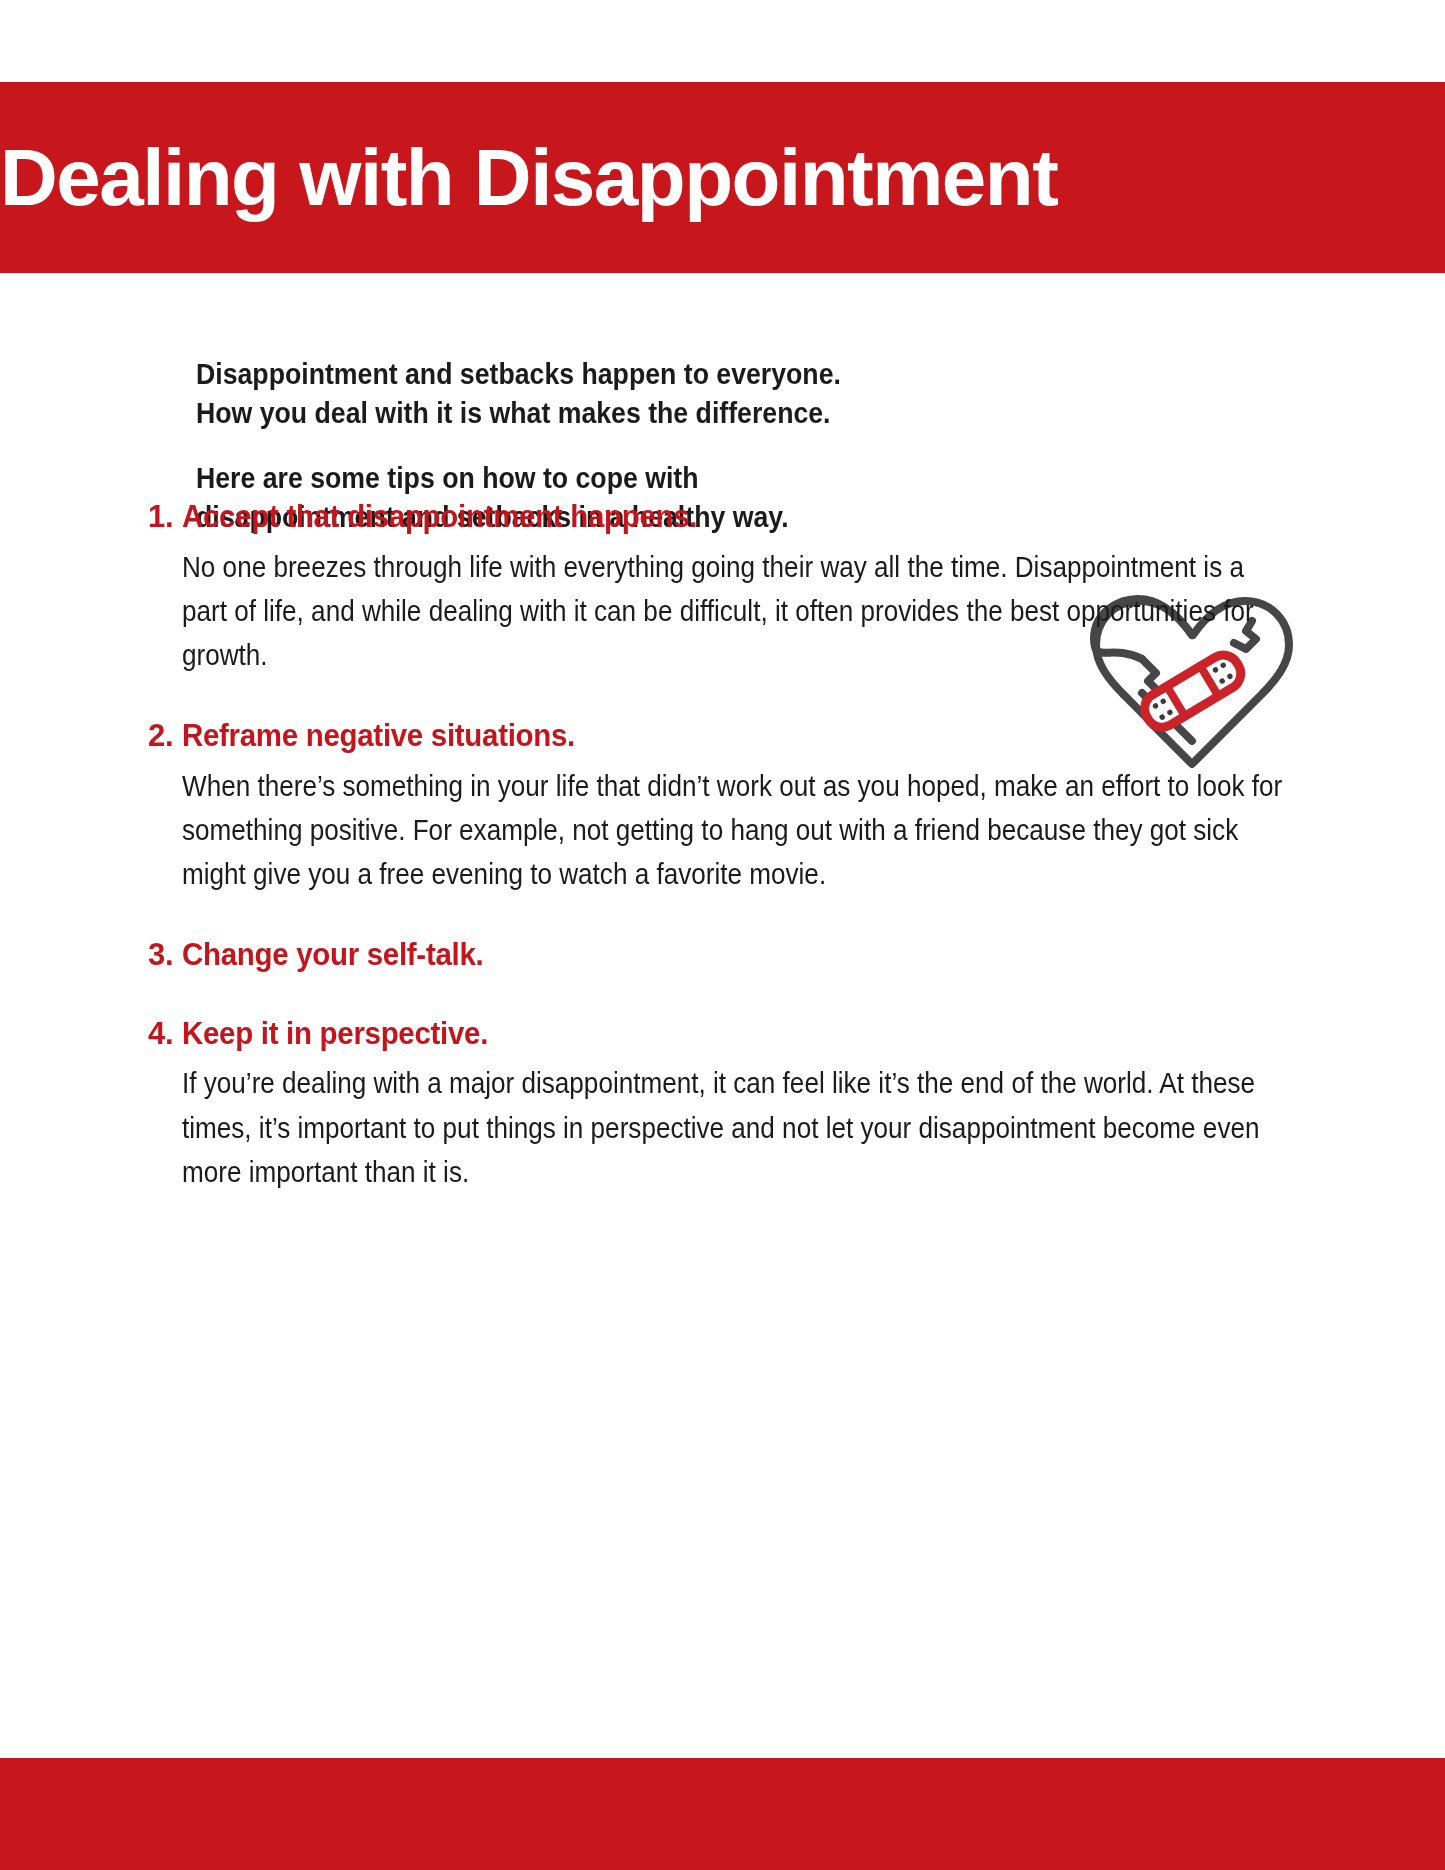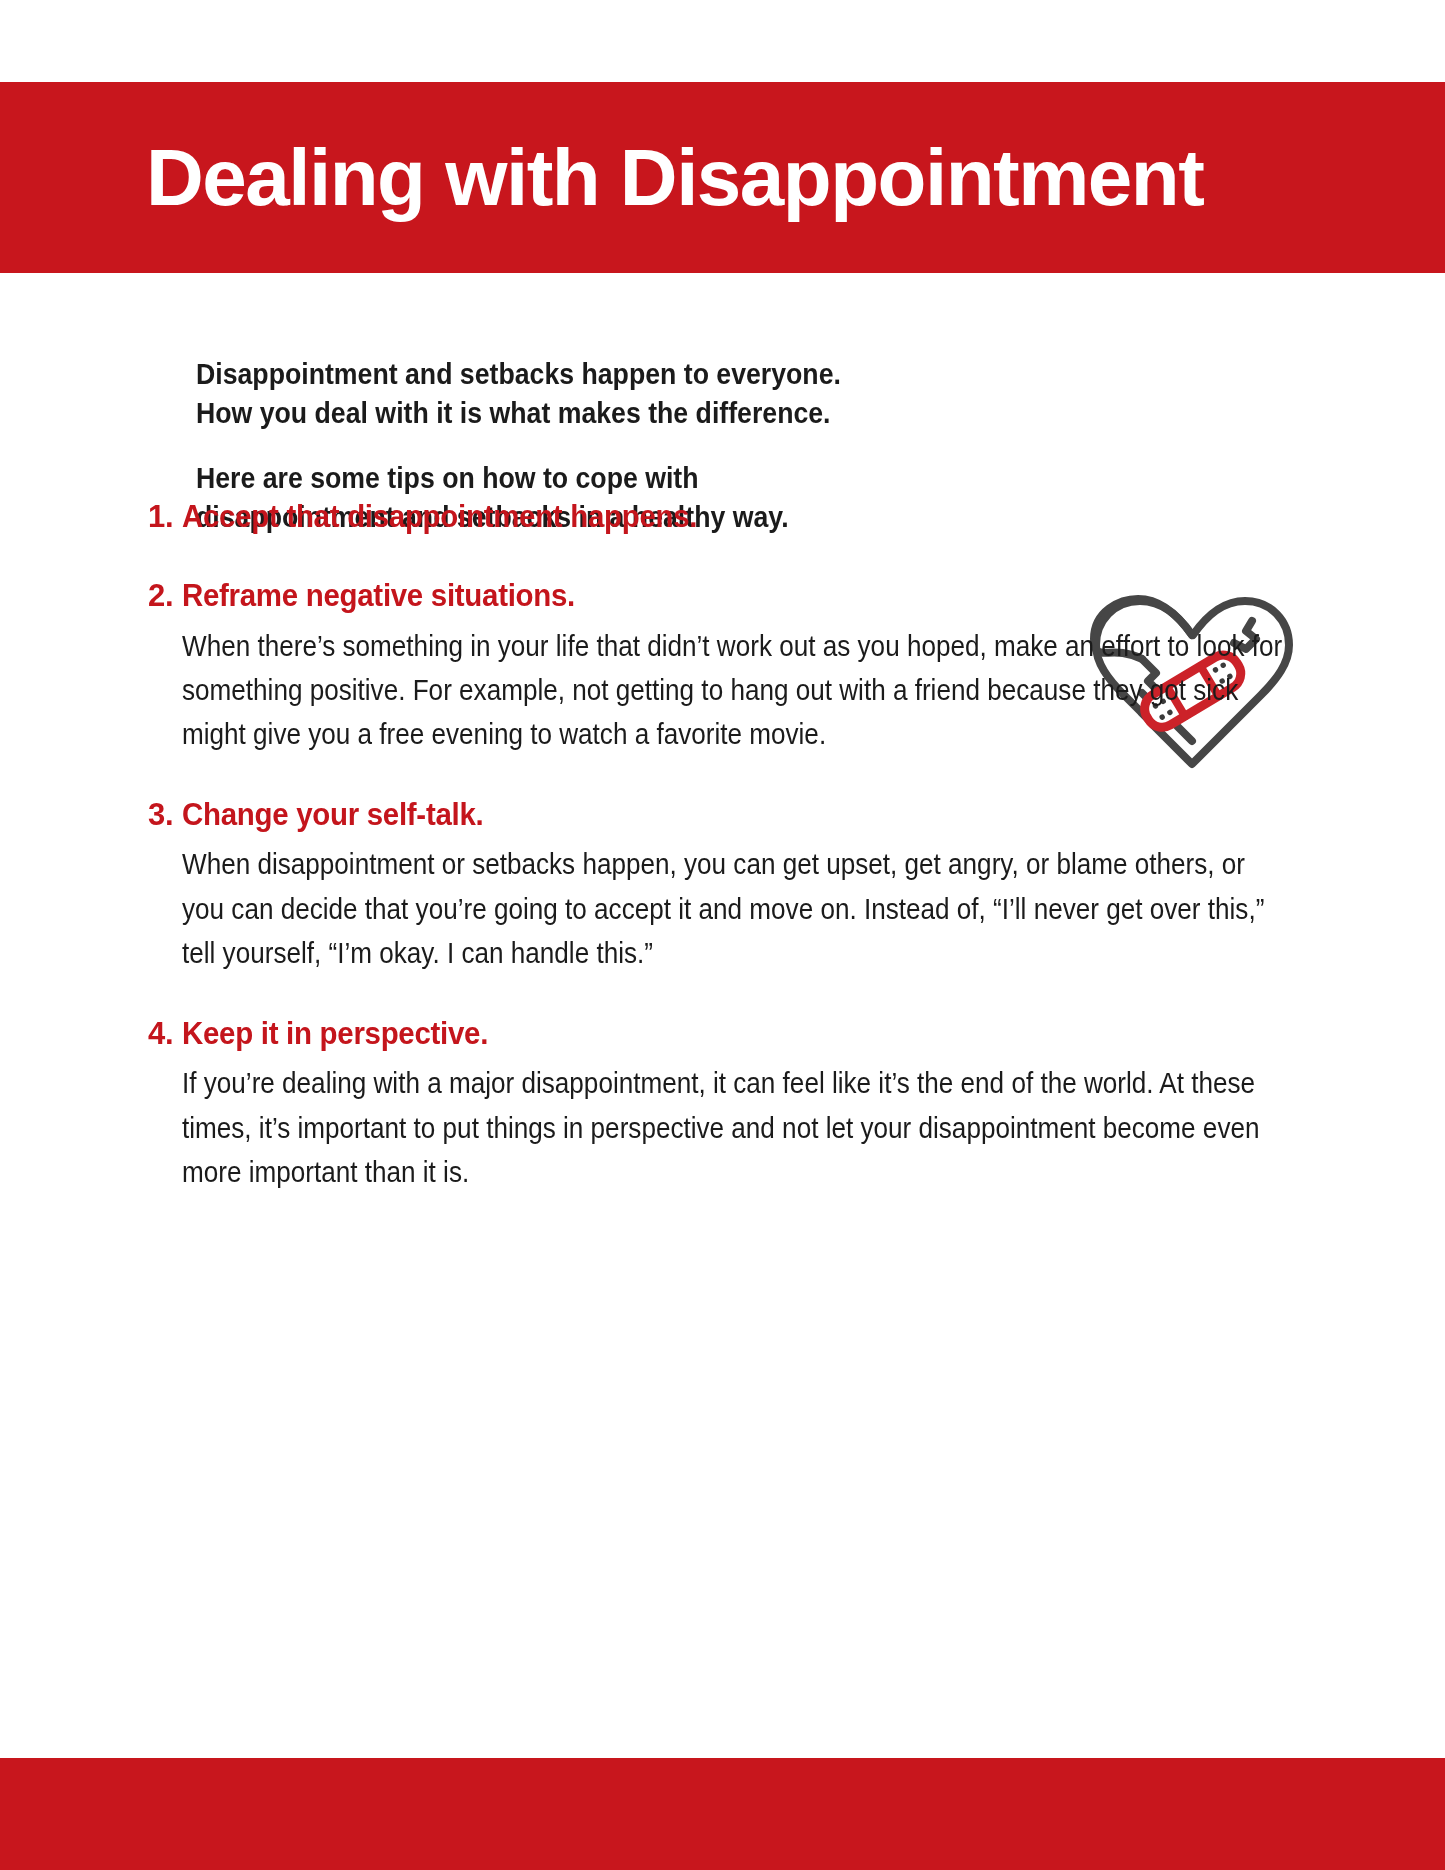--- a/index.html
+++ b/index.html
@@ -29,21 +29,20 @@
     left: 0;
     top: 82px;
     width: 1445px;
     height: 191px;
     background: #c8161d;
     display: flex;
     align-items: center;
   }
   .header-title {
     margin: 0;
-    padding-left: 146px;
     color: #ffffff;
     font-family: "Liberation Sans", "DejaVu Sans", sans-serif;
     font-weight: 700;
     font-size: 80px;
     line-height: 1.0;
     letter-spacing: -1.5px;
     white-space: nowrap;
   }
 
   
@@ -210,40 +209,40 @@
       </svg>
     </div>
 
     <ol class="tips" style="list-style:none;margin:0;padding:0;">
 
       <li class="tip">
         <div class="tip-heading">
           <span class="tip-number">1.</span>
           <span class="tip-title">Accept that disappointment happens.</span>
         </div>
+        <p class="tip-body">
+            <span>No one breezes through life with everything going their way all the time. Disappointment is a part of life, and while dealing with it can be difficult, it often provides the best opportunities for growth.</span>
+          </p>
       </li>
 
       <li class="tip">
         <div class="tip-heading">
           <span class="tip-number">2.</span>
           <span class="tip-title">Reframe negative situations.</span>
         </div>
         <p class="tip-body">
             <span>When there’s something in your life that didn’t work out as you hoped, make an effort to look for something positive. For example, not getting to hang out with a friend because they got sick might give you a free evening to watch a favorite movie.</span>
           </p>
       </li>
 
       <li class="tip">
         <div class="tip-heading">
           <span class="tip-number">3.</span>
           <span class="tip-title">Change your self-talk.</span>
         </div>
-        <p class="tip-body">
-            <span>When disappointment or setbacks happen, you can get upset, get angry, or blame others, or you can decide that you’re going to accept it and move on. Instead of, “I’ll never get over this,” tell yourself, “I’m okay. I can handle this.”</span>
-          </p>
       </li>
 
       <li class="tip">
         <div class="tip-heading">
           <span class="tip-number">4.</span>
           <span class="tip-title">Keep it in perspective.</span>
         </div>
         <p class="tip-body">
             <span>If you’re dealing with a major disappointment, it can feel like it’s the end of the world. At these times, it’s important to put things in perspective and not let your disappointment become even more important than it is.</span>
           </p>

